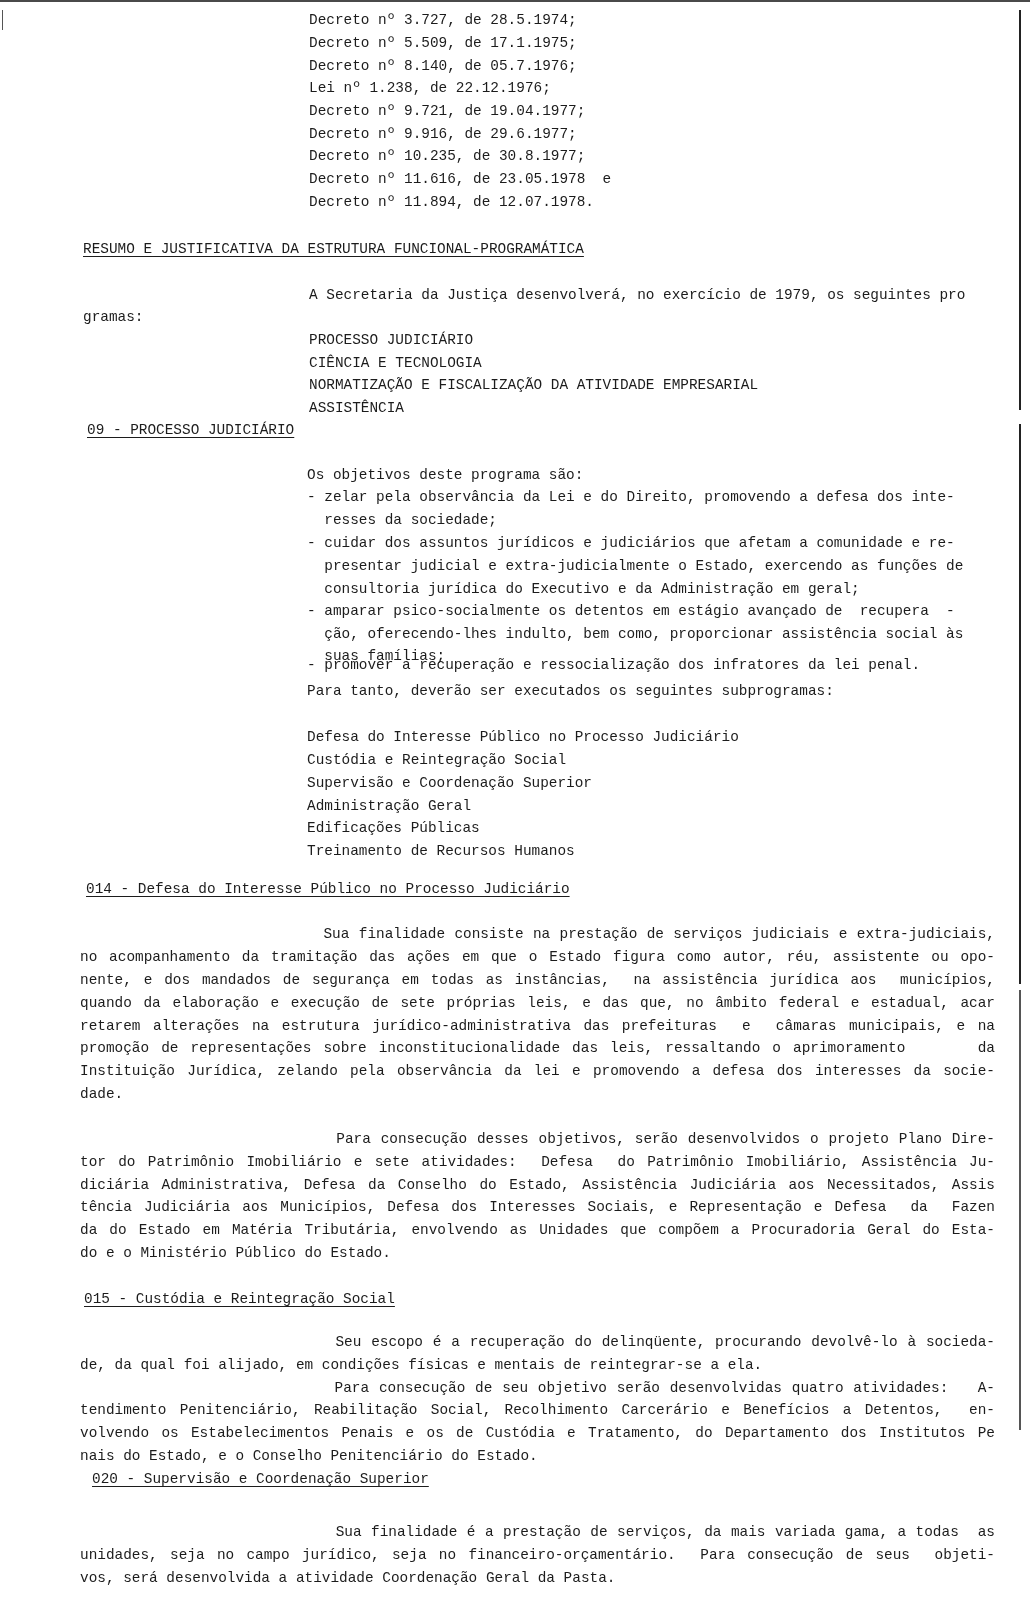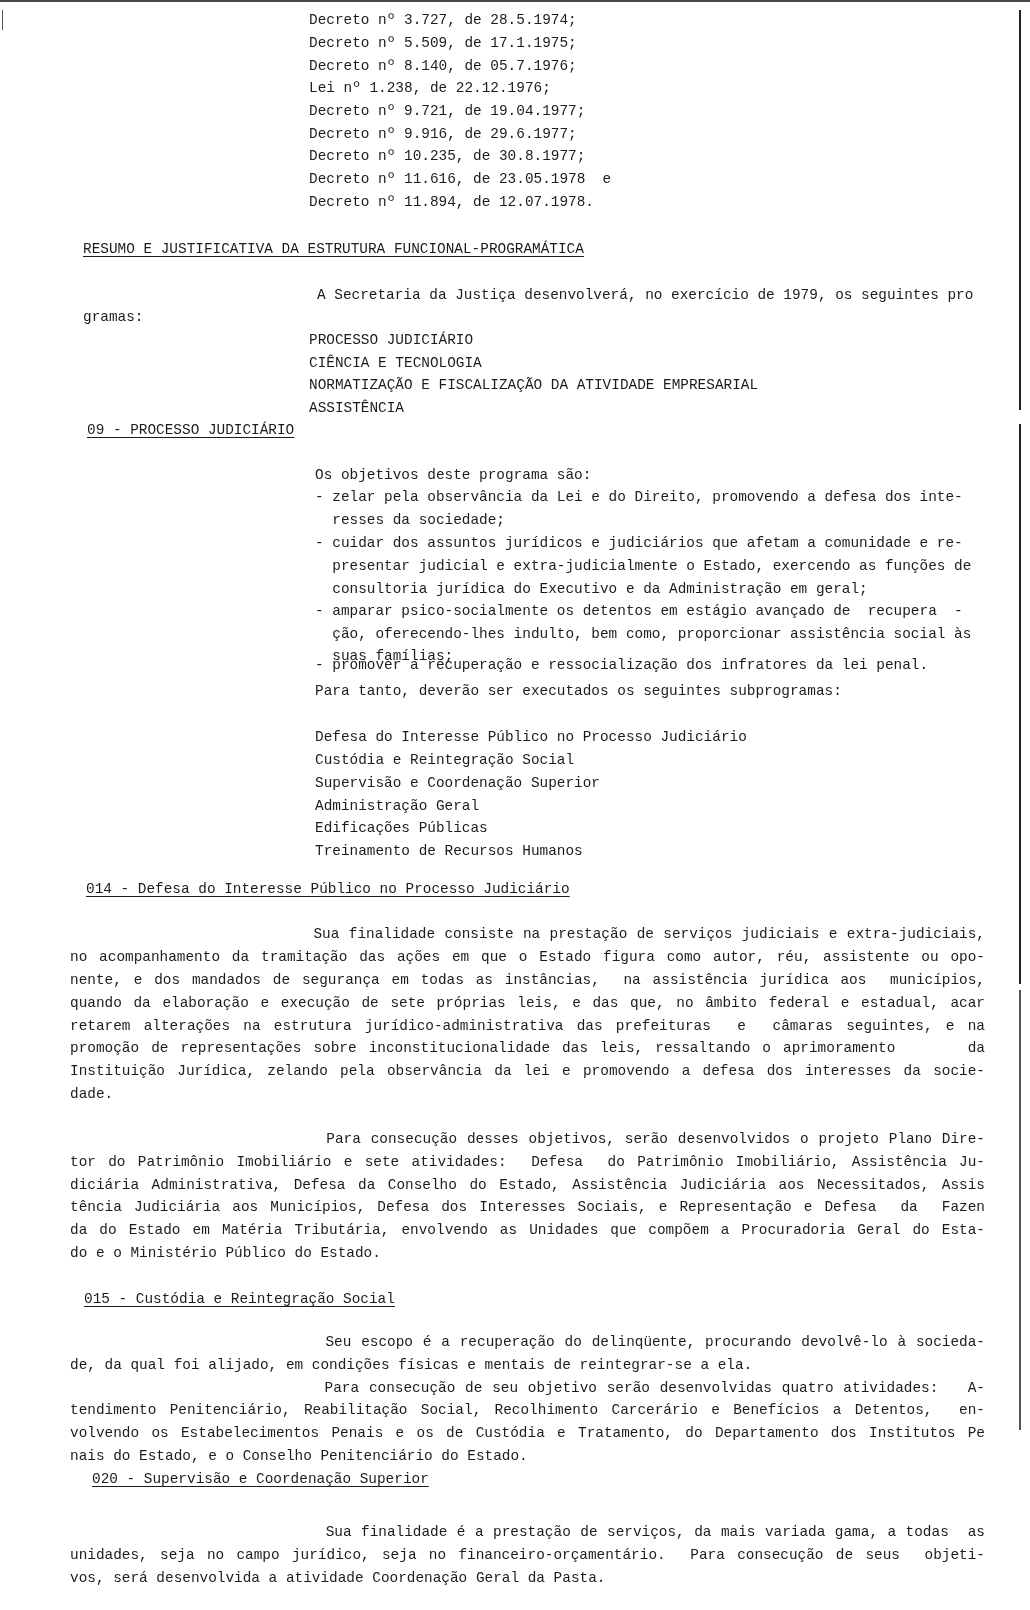--- a/index.html
+++ b/index.html
@@ -15,22 +15,22 @@
   .r2 { top: 424px; height: 560px; }
   .r3 { top: 990px; height: 440px; background: #555; }
   .left-tick { position: absolute; left: 2px; top: 10px; width: 1px; height: 20px; background: #555; }
 
   .line { position: absolute; white-space: pre; line-height: 18px; }
   .ul { text-decoration: underline; text-underline-offset: 3px; text-decoration-thickness: 1px; }
   .just { width: 915px; text-align: justify; text-align-last: justify; }
 
   .decree { left: 309px; font-family: Liberation Mono, monospace; }
   .heading { left: 83px; }
-  .c-indent { left: 307px; margin-left: 8px; }
-  .body-left { left: 70px; }
+  .c-indent { left: 307px; }
+  .body-left { left: 80px; }
 </style>
 </head>
 <body>
 
 <div class="top-rule"></div>
 <div class="left-tick"></div>
 <div class="right-rule r1"></div>
 <div class="right-rule r2"></div>
 <div class="right-rule r3"></div>
 
@@ -76,21 +76,21 @@
   <div class="line c-indent" style="top:819px">Edificações Públicas</div>
   <div class="line c-indent" style="top:842px">Treinamento de Recursos Humanos</div>
 </div>
 
 <div>
   <div class="line heading ul" style="top:880px;left:86px">014 - Defesa do Interesse Público no Processo Judiciário</div>
   <div class="line body-left just" style="top:925px">                          Sua finalidade consiste na prestação de serviços judiciais e extra-judiciais,</div>
   <div class="line body-left just" style="top:948px">no acompanhamento da tramitação das ações em que o Estado figura como autor, réu, assistente ou opo-</div>
   <div class="line body-left just" style="top:971px">nente, e dos mandados de segurança em todas as instâncias,  na assistência jurídica aos  municípios,</div>
   <div class="line body-left just" style="top:994px">quando da elaboração e execução de sete próprias leis, e das que, no âmbito federal e estadual, acar</div>
-  <div class="line body-left just" style="top:1017px">retarem alterações na estrutura jurídico-administrativa das prefeituras  e  câmaras seguintes, e na</div>
+  <div class="line body-left just" style="top:1017px">retarem alterações na estrutura jurídico-administrativa das prefeituras  e  câmaras municipais, e na</div>
   <div class="line body-left just" style="top:1039px">promoção de representações sobre inconstitucionalidade das leis, ressaltando o aprimoramento      da</div>
   <div class="line body-left just" style="top:1062px">Instituição Jurídica, zelando pela observância da lei e promovendo a defesa dos interesses da socie-</div>
   <div class="line body-left" style="top:1085px">dade.</div>
   <div class="line body-left just" style="top:1130px">                          Para consecução desses objetivos, serão desenvolvidos o projeto Plano Dire-</div>
   <div class="line body-left just" style="top:1153px">tor do Patrimônio Imobiliário e sete atividades:  Defesa  do Patrimônio Imobiliário, Assistência Ju-</div>
   <div class="line body-left just" style="top:1176px">diciária Administrativa, Defesa da Conselho do Estado, Assistência Judiciária aos Necessitados, Assis</div>
   <div class="line body-left just" style="top:1198px">tência Judiciária aos Municípios, Defesa dos Interesses Sociais, e Representação e Defesa  da  Fazen</div>
   <div class="line body-left just" style="top:1221px">da do Estado em Matéria Tributária, envolvendo as Unidades que compõem a Procuradoria Geral do Esta-</div>
   <div class="line body-left" style="top:1244px">do e o Ministério Público do Estado.</div>
 </div>

